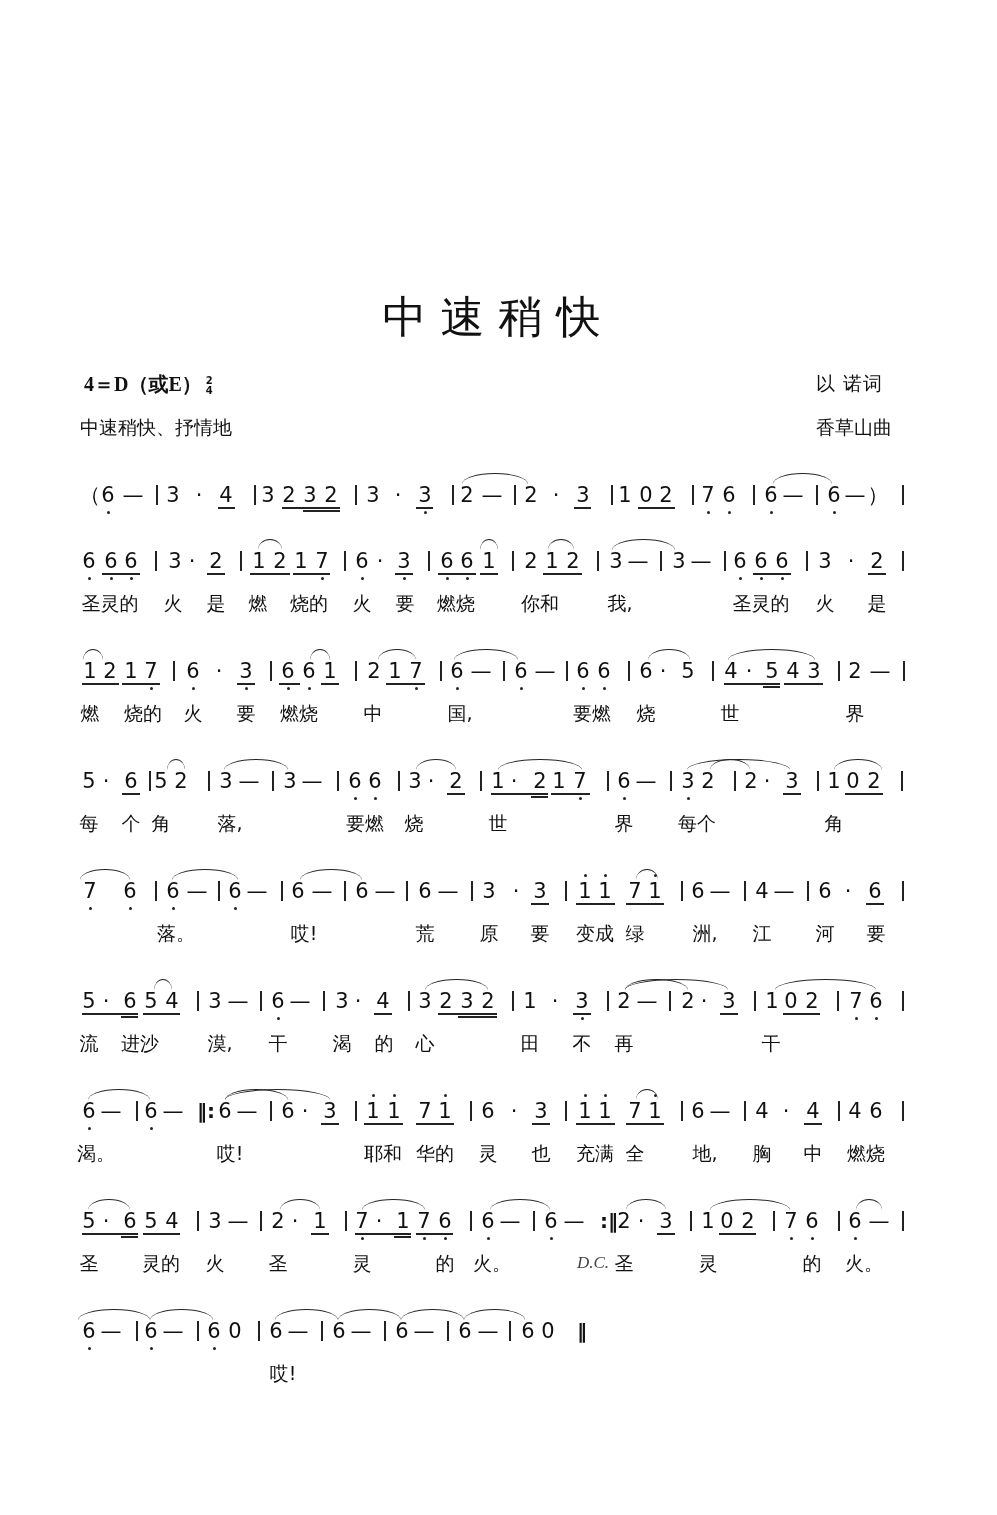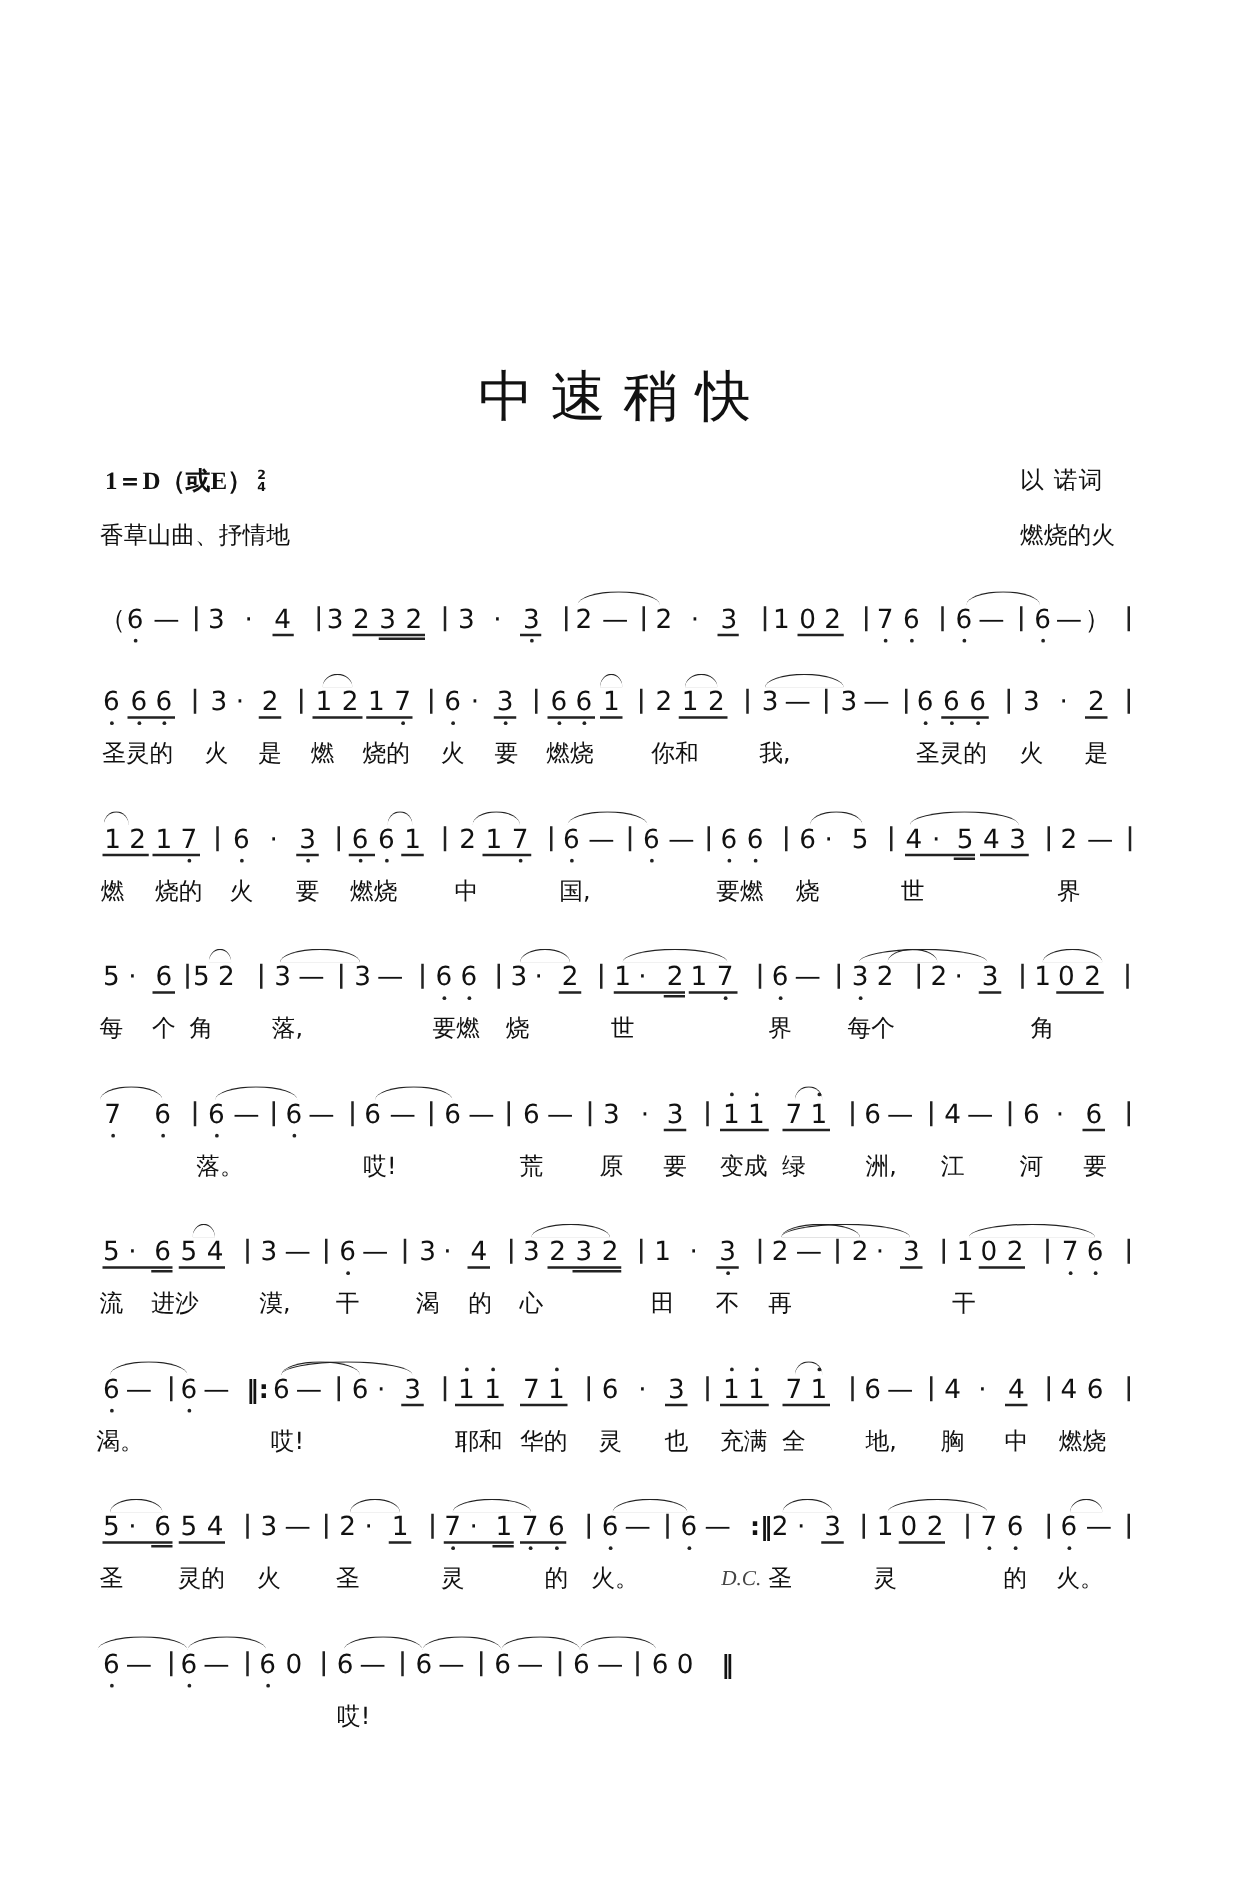--- a/index.html
+++ b/index.html
@@ -20,25 +20,25 @@
   .dot{position:absolute;width:3px;height:3px;border-radius:50%;background:#222;}
   .slur{position:absolute;height:10px;border-top:1.6px solid #222;border-radius:50% 50% 0 0 / 100% 100% 0 0;}
   .rep{position:absolute;top:2px;font-size:20px;line-height:20px;font-weight:bold;}
 </style>
 </head>
 <body>
 
 <div>
   <div class="title">中速稍快</div>
   <div class="meta key">
-    <span>1＝D（或E）</span><span class="frac"><span>2</span><br><span>4</span></span>
+    <span>4＝D（或E）</span><span class="frac"><span>2</span><br><span>4</span></span>
   </div>
-  <div class="meta tempo">香草山曲、抒情地</div>
+  <div class="meta tempo">中速稍快、抒情地</div>
   <div class="meta lyricist">以  诺词</div>
-  <div class="meta composer">燃烧的火</div>
+  <div class="meta composer">香草山曲</div>
 
   <div id="score">
       <div class="row" style="top: 483px;">
         <div class="n" style="left: 90px;">（</div>
         <div class="n" style="left: 108px;">6</div>
         <div class="dot" style="left: 106.5px; top: 28px;"></div>
         <div class="n" style="left: 133px;">—</div>
         <div class="bar" style="left: 156px;"></div>
         <div class="n" style="left: 173px;">3</div>
         <div class="n" style="left: 199px;">·</div>

